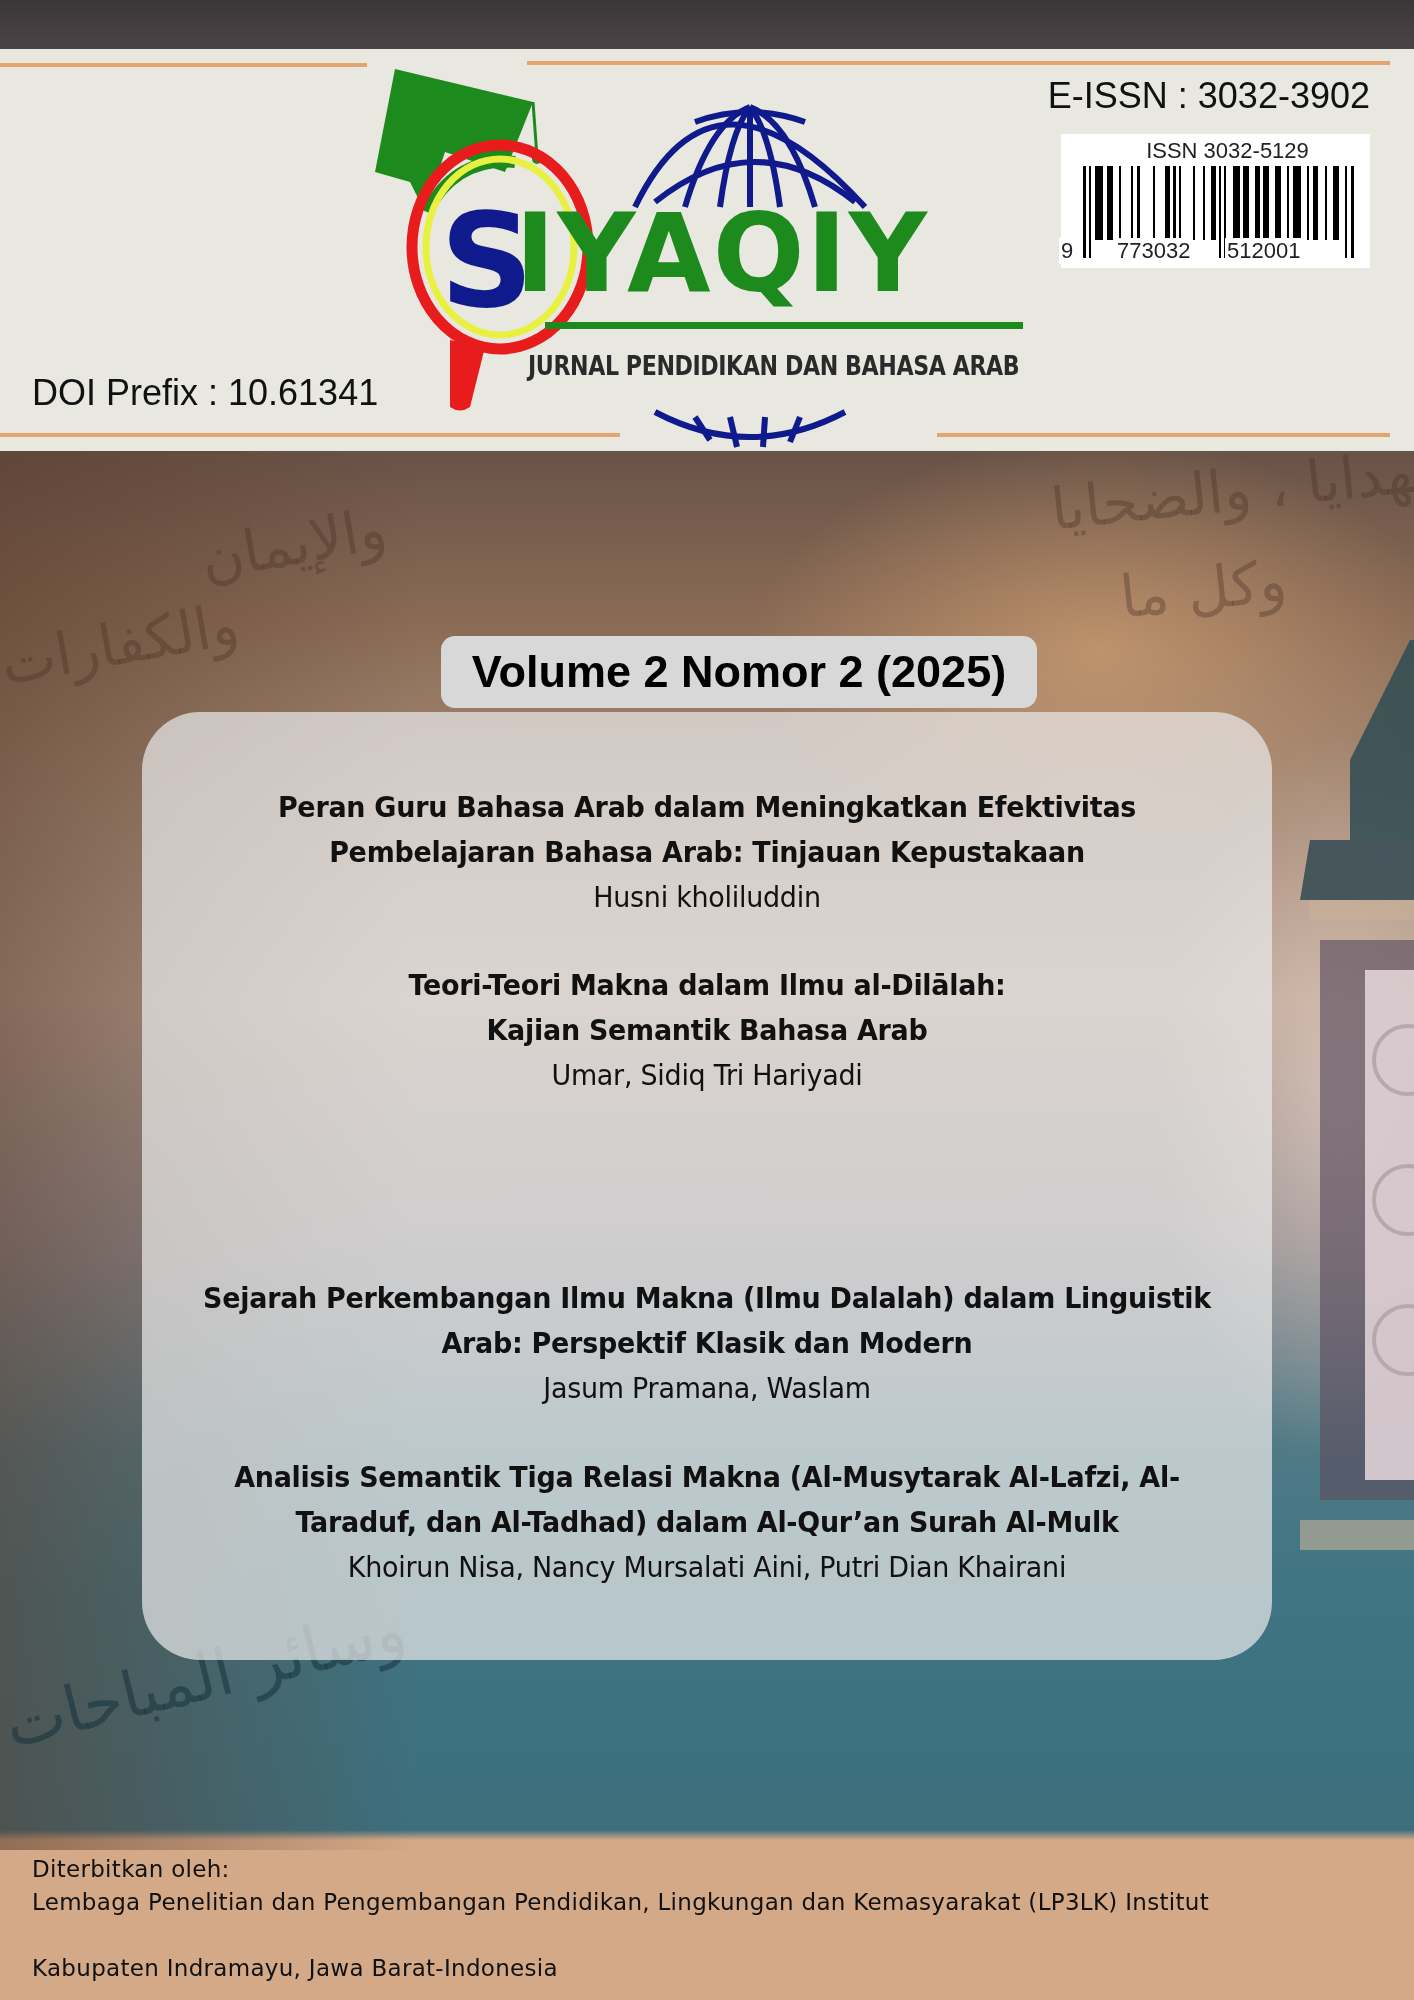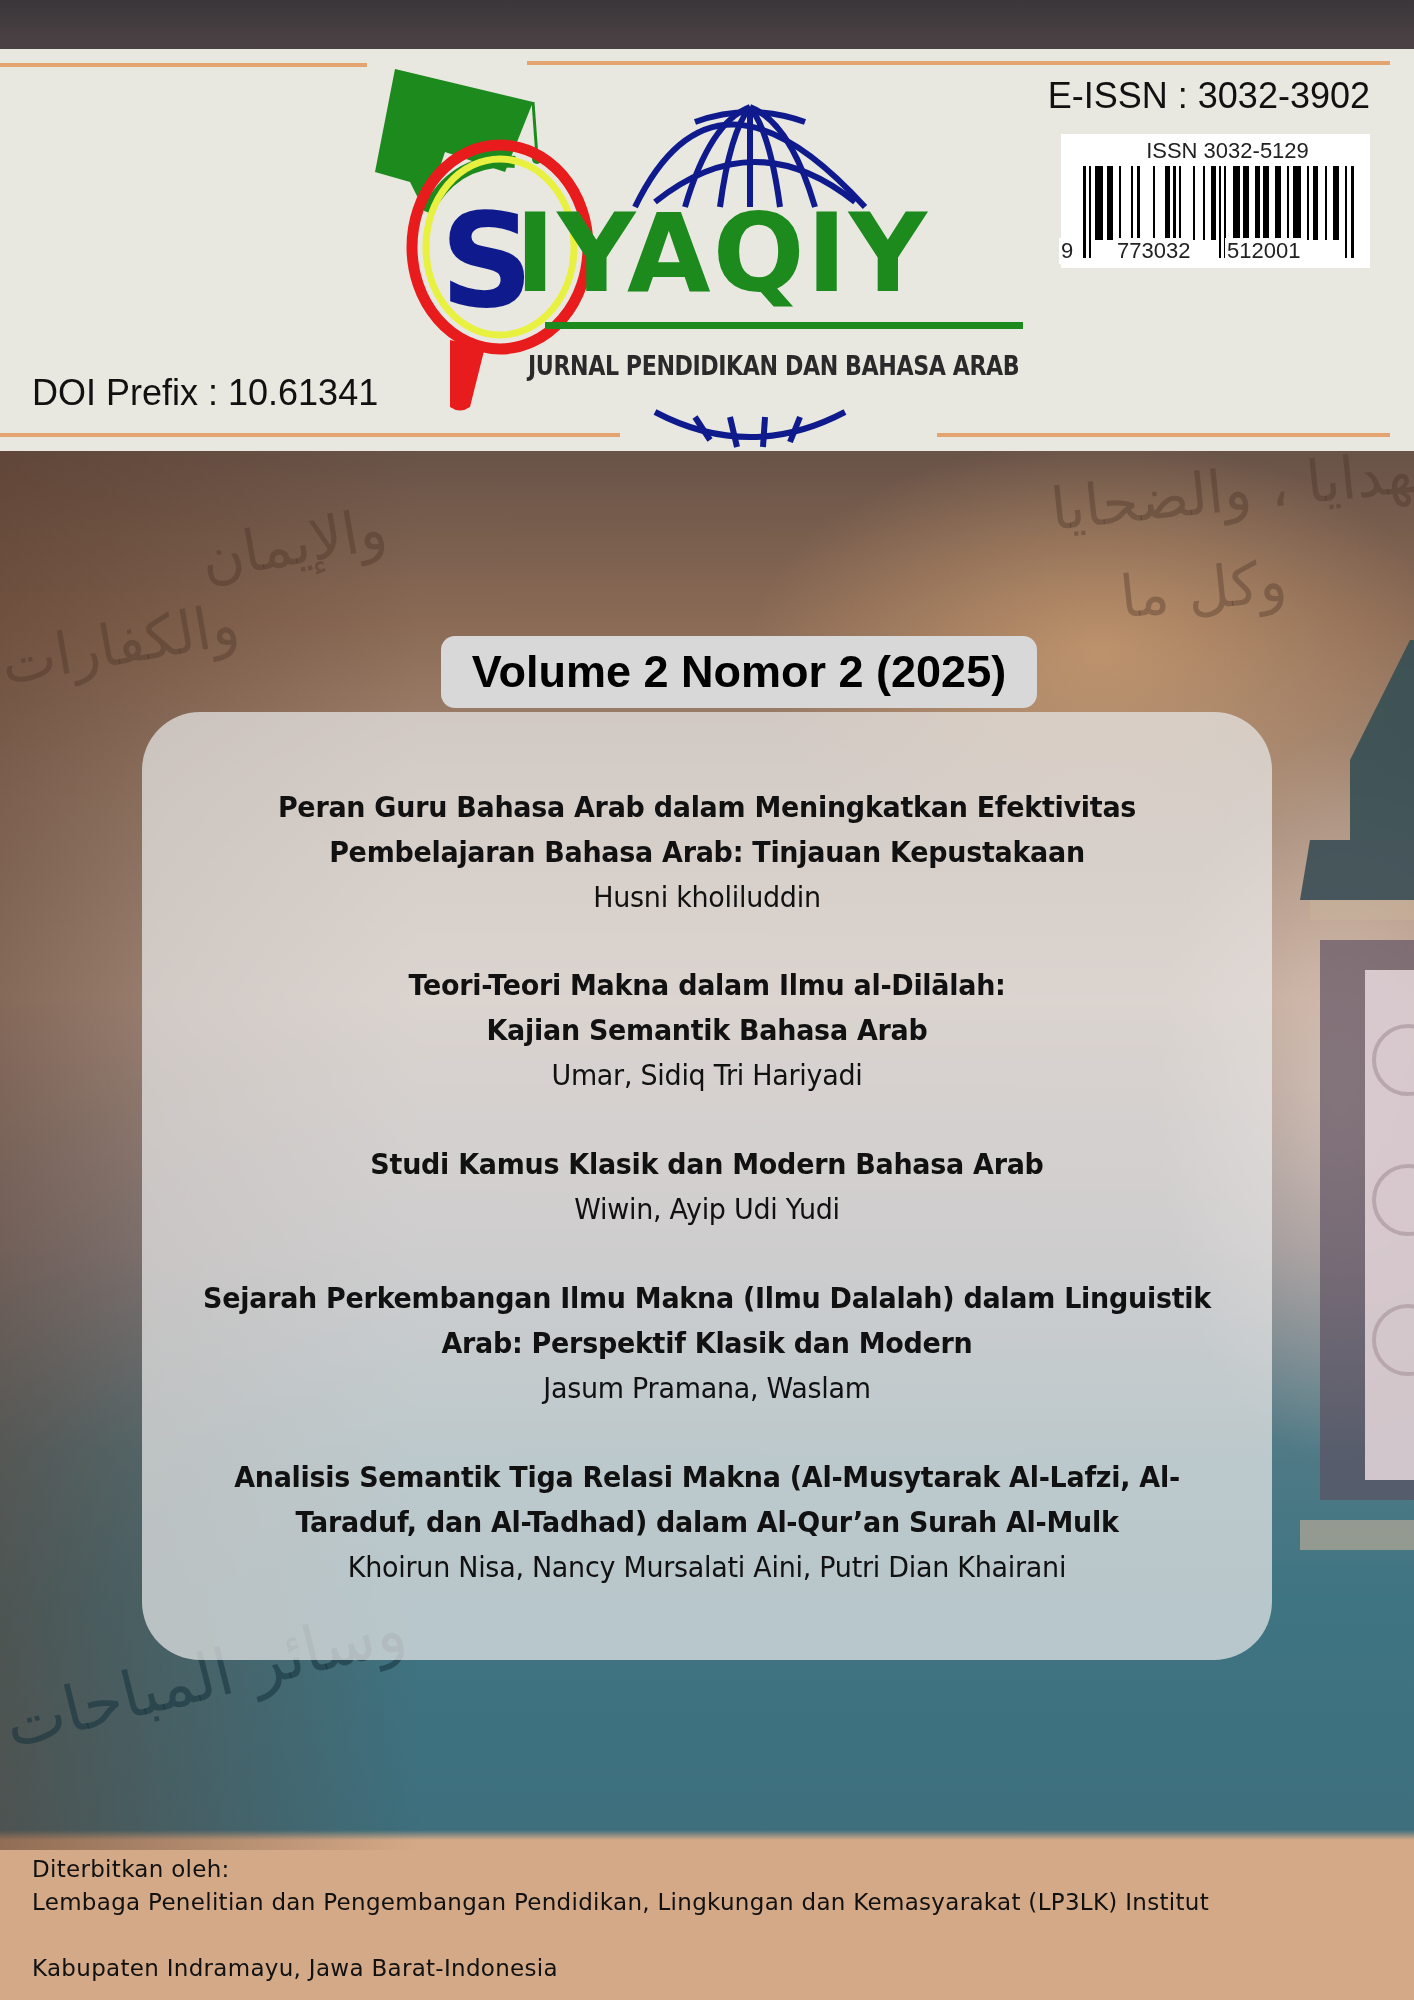--- a/index.html
+++ b/index.html
@@ -211,24 +211,20 @@
   <div class="article" style="top:73px;">
     <div class="title">Peran Guru Bahasa Arab dalam Meningkatkan Efektivitas</div>
     <div class="title">Pembelajaran Bahasa Arab: Tinjauan Kepustakaan</div>
     <div class="authors">Husni kholiluddin</div>
   </div>
   <div class="article" style="top:251px;">
     <div class="title">Teori-Teori Makna dalam Ilmu al-Dilālah:</div>
     <div class="title">Kajian Semantik Bahasa Arab</div>
     <div class="authors">Umar, Sidiq Tri Hariyadi</div>
   </div>
-  <div class="article" style="top:430px;">
-    <div class="title">Studi Kamus Klasik dan Modern Bahasa Arab</div>
-    <div class="authors">Wiwin, Ayip Udi Yudi</div>
-  </div>
   <div class="article" style="top:564px;">
     <div class="title">Sejarah Perkembangan Ilmu Makna (Ilmu Dalalah) dalam Linguistik</div>
     <div class="title">Arab: Perspektif Klasik dan Modern</div>
     <div class="authors">Jasum Pramana, Waslam</div>
   </div>
   <div class="article" style="top:743px;">
     <div class="title">Analisis Semantik Tiga Relasi Makna (Al-Musytarak Al-Lafzi, Al-</div>
     <div class="title">Taraduf, dan Al-Tadhad) dalam Al-Qur’an Surah Al-Mulk</div>
     <div class="authors">Khoirun Nisa, Nancy Mursalati Aini, Putri Dian Khairani</div>
   </div>

